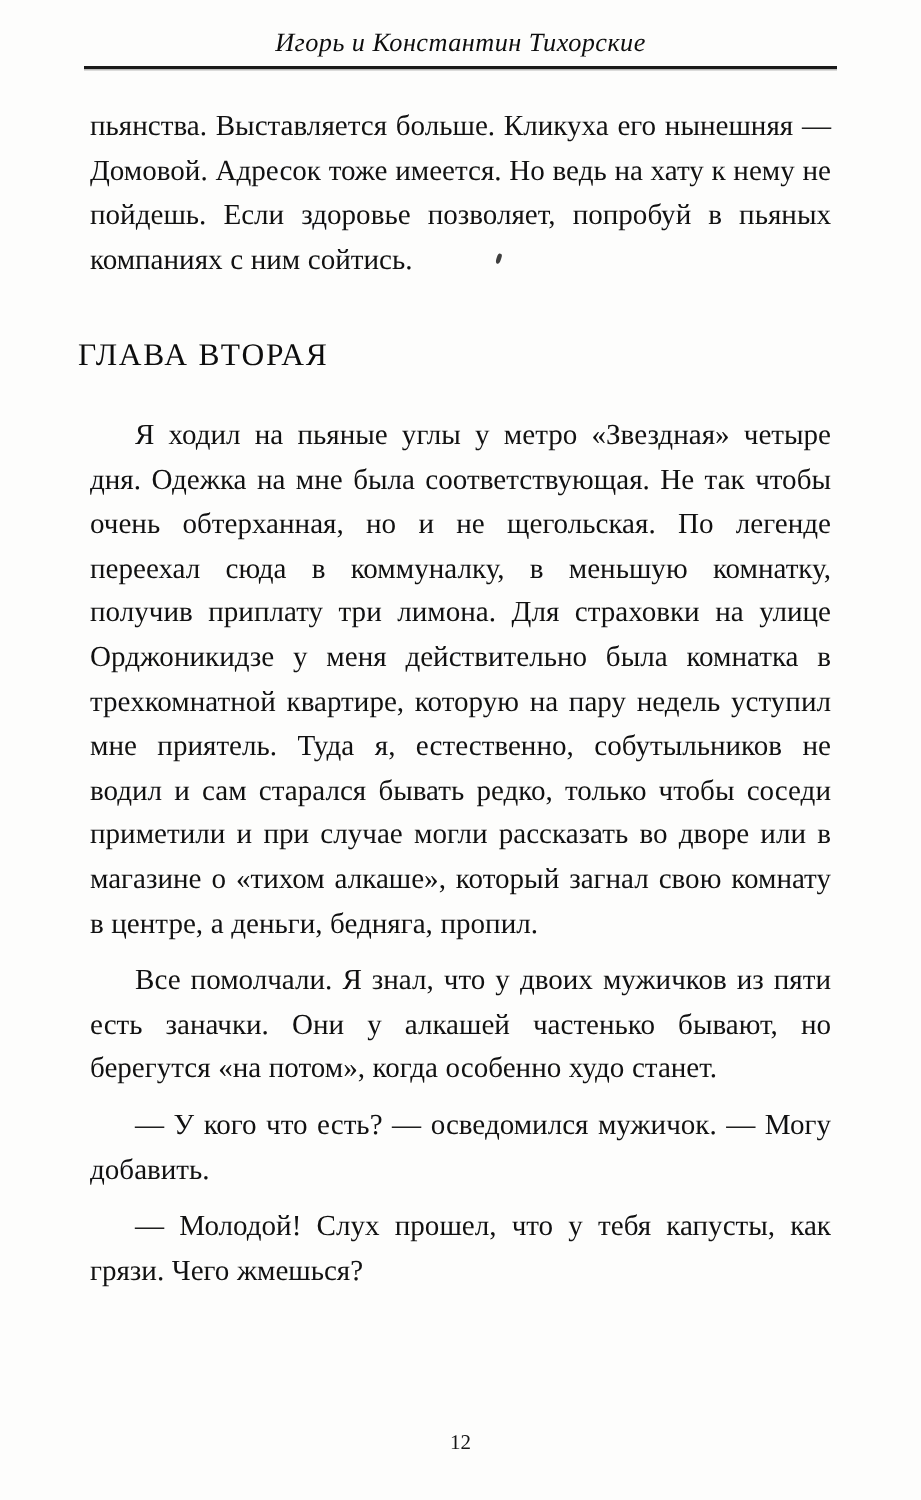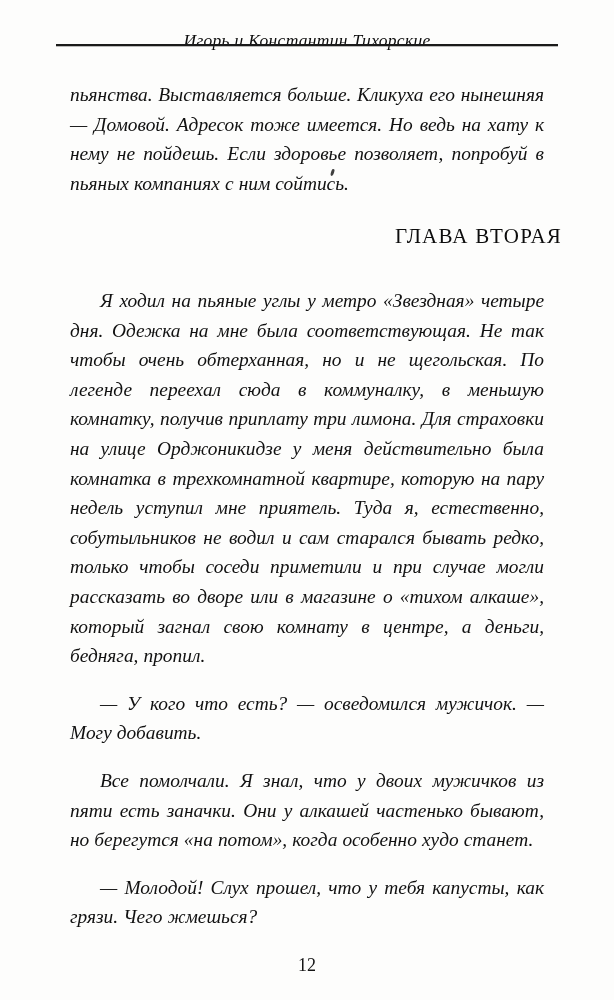--- a/index.html
+++ b/index.html
@@ -28,21 +28,20 @@
     position: absolute;
     top: 18px;
     left: 52px;
     width: 510px;
     text-align: center;
     font-style: italic;
     font-size: 17.5px;
     letter-spacing: 0.3px;
     color: #0d0d0d;
     white-space: nowrap;
-    margin-top: 12px;
   }
 
   .head-rule {
     position: absolute;
     top: 44px;
     left: 56px;
     width: 502px;
     height: 2px;
     background: #1a1a1a;
   }
@@ -58,44 +57,43 @@
 
   
   .column {
     position: absolute;
     left: 52px;
     top: 62px;
     width: 510px;
   }
 
   p.body {
-    margin: 18px;
+    margin: 8px;
     font-size: 19.4px;
     line-height: 29.6px;
     text-align: justify;
     text-indent: 30px;
     -webkit-hyphens: none;
     hyphens: none;
     word-spacing: 0.2px;
-    font-style: italic;
   }
   p.body.no-indent {
     text-indent: 0;
   }
   p.body.last-line-full {
     text-align-last: left;
   }
 
   
   .chapter-title {
     position: absolute;
     left: 52px;
     top: 224px;
     width: 510px;
-    text-align: right;
+    text-align: left;
     font-size: 21px;
     letter-spacing: 1.2px;
     color: #0d0d0d;
     white-space: nowrap;
   }
 
   
   .speck {
     position: absolute;
     left: 331px;
@@ -108,21 +106,21 @@
     opacity: 0.85;
   }
 
   
   .folio {
     position: absolute;
     left: 52px;
     top: 955px;
     width: 510px;
     text-align: center;
-    font-size: 18px;
+    font-size: 14px;
     color: #151515;
   }
 </style>
 </head>
 <body>
 
 <div class="page">
 
   <div class="running-head">Игорь и Константин Тихорские</div>
 
@@ -131,21 +129,21 @@
   <div class="column">
     <p class="body no-indent last-line-full">пьянства. Выставляется больше. Кликуха его нынешняя — Домовой. Адресок тоже имеется. Но ведь на хату к нему не пойдешь. Если здоровье позволяет, попробуй в пьяных компаниях с ним сойтись.</p>
   </div>
 
   <div class="speck"></div>
 
   <div class="chapter-title">ГЛАВА ВТОРАЯ</div>
 
   <div class="column" style="top: 268px;">
     <p class="body last-line-full">Я ходил на пьяные углы у метро «Звездная» четыре дня. Одежка на мне была соответствующая. Не так чтобы очень обтерханная, но и не щегольская. По легенде переехал сюда в коммуналку, в меньшую комнатку, получив приплату три лимона. Для страховки на улице Орджоникидзе у меня действительно была комнатка в трехкомнатной квартире, которую на пару недель уступил мне приятель. Туда я, естественно, собутыльников не водил и сам старался бывать редко, только чтобы соседи приметили и при случае могли рассказать во дворе или в магазине о «тихом алкаше», который загнал свою комнату в центре, а деньги, бедняга, пропил.</p>
+    <p class="body last-line-full">Все помолчали. Я знал, что у двоих мужичков из пяти есть заначки. Они у алкашей частенько бывают, но берегутся «на потом», когда особенно худо станет.</p>
     <p class="body last-line-full">— У кого что есть? — осведомился мужичок. — Могу добавить.</p>
-    <p class="body last-line-full">Все помолчали. Я знал, что у двоих мужичков из пяти есть заначки. Они у алкашей частенько бывают, но берегутся «на потом», когда особенно худо станет.</p>
     <p class="body last-line-full">— Молодой! Слух прошел, что у тебя капусты, как грязи. Чего жмешься?</p>
 
   </div>
 
   <div class="folio">12</div>
 
 </div>
 
 </body></html>

